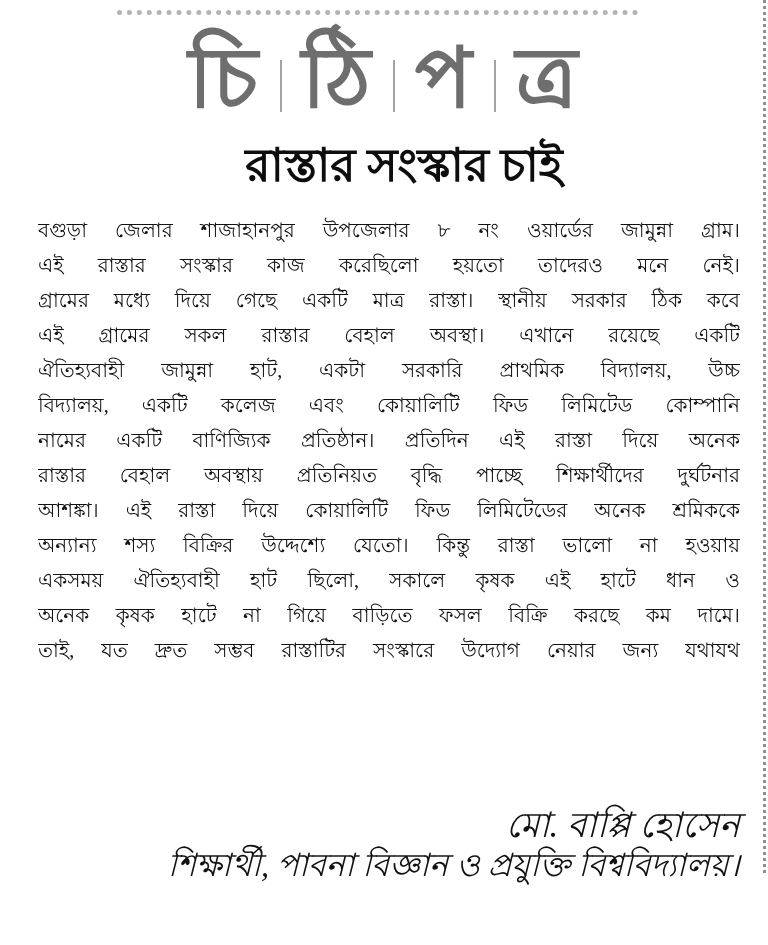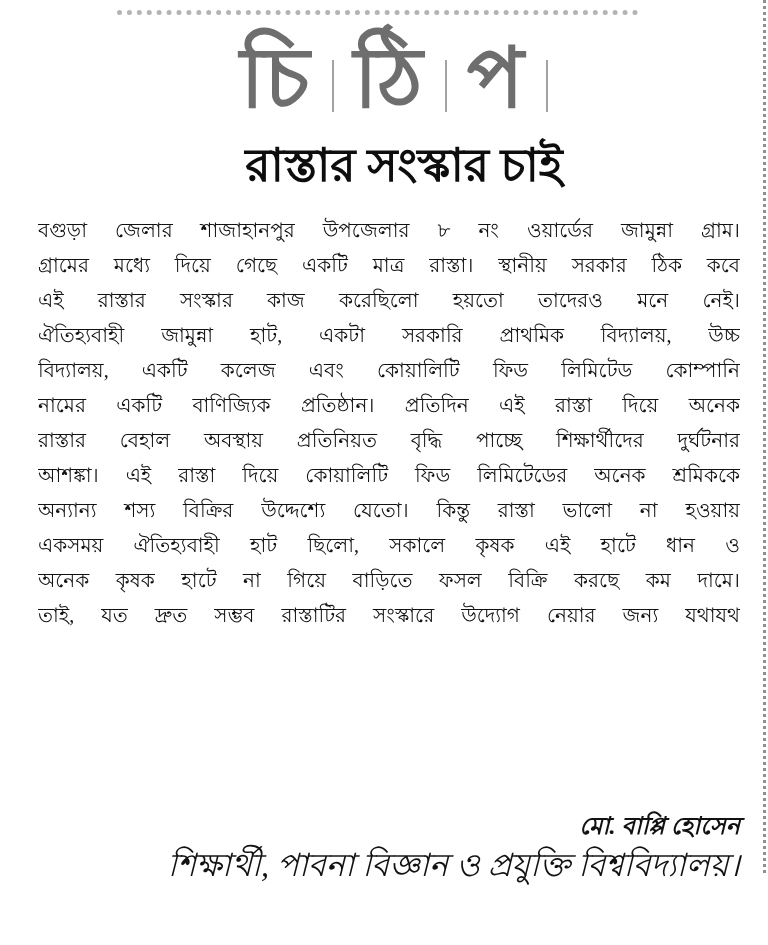--- a/index.html
+++ b/index.html
@@ -86,22 +86,22 @@
   .signature {
     position: absolute;
     right: 28px;
     top: 806px;
     width: 700px;
     text-align: right;
     font-style: italic;
     color: #111111;
   }
   .signature .name {
-    font-weight: bold;
-    font-size: 24px;
+    font-weight: normal;
+    font-size: 35px;
     line-height: 40px;
   }
   .signature .affiliation {
     font-size: 32px;
     line-height: 38px;
   }
 </style>
 </head>
 <body>
 
@@ -110,28 +110,30 @@
   <div class="chain-border"></div>
   <div class="col-divider"></div>
 
   <div class="masthead">
     <span class="letter">চি</span>
     <span class="sep"></span>
     <span class="letter">ঠি</span>
     <span class="sep"></span>
     <span class="letter">প</span>
     <span class="sep"></span>
+    <span class="letter">ত্র</span>
   </div>
 
   <h1 class="headline">রাস্তার সংস্কার চাই</h1>
 
   <div class="body-text">
     <div class="line">বগুড়া জেলার শাজাহানপুর উপজেলার ৮ নং ওয়ার্ডের জামুন্না গ্রাম।</div>
+    <div class="line">এই রাস্তার সংস্কার কাজ করেছিলো হয়তো তাদেরও মনে নেই।</div>
     <div class="line">গ্রামের মধ্যে দিয়ে গেছে একটি মাত্র রাস্তা। স্থানীয় সরকার ঠিক কবে</div>
-    <div class="line">এই রাস্তার সংস্কার কাজ করেছিলো হয়তো তাদেরও মনে নেই।</div>
+    <div class="line">এই গ্রামের সকল রাস্তার বেহাল অবস্থা। এখানে রয়েছে একটি</div>
     <div class="line">ঐতিহ্যবাহী জামুন্না হাট, একটা সরকারি প্রাথমিক বিদ্যালয়, উচ্চ</div>
     <div class="line">বিদ্যালয়, একটি কলেজ এবং কোয়ালিটি ফিড লিমিটেড কোম্পানি</div>
     <div class="line">নামের একটি বাণিজ্যিক প্রতিষ্ঠান। প্রতিদিন এই রাস্তা দিয়ে অনেক</div>
     <div class="line">রাস্তার বেহাল অবস্থায় প্রতিনিয়ত বৃদ্ধি পাচ্ছে শিক্ষার্থীদের দুর্ঘটনার</div>
     <div class="line">আশঙ্কা। এই রাস্তা দিয়ে কোয়ালিটি ফিড লিমিটেডের অনেক শ্রমিককে</div>
     <div class="line">অন্যান্য শস্য বিক্রির উদ্দেশ্যে যেতো। কিন্তু রাস্তা ভালো না হওয়ায়</div>
     <div class="line">একসময় ঐতিহ্যবাহী হাট ছিলো, সকালে কৃষক এই হাটে ধান ও</div>
     <div class="line">অনেক কৃষক হাটে না গিয়ে বাড়িতে ফসল বিক্রি করছে কম দামে।</div>
     <div class="line">তাই, যত দ্রুত সম্ভব রাস্তাটির সংস্কারে উদ্যোগ নেয়ার জন্য যথাযথ</div>
   </div>

